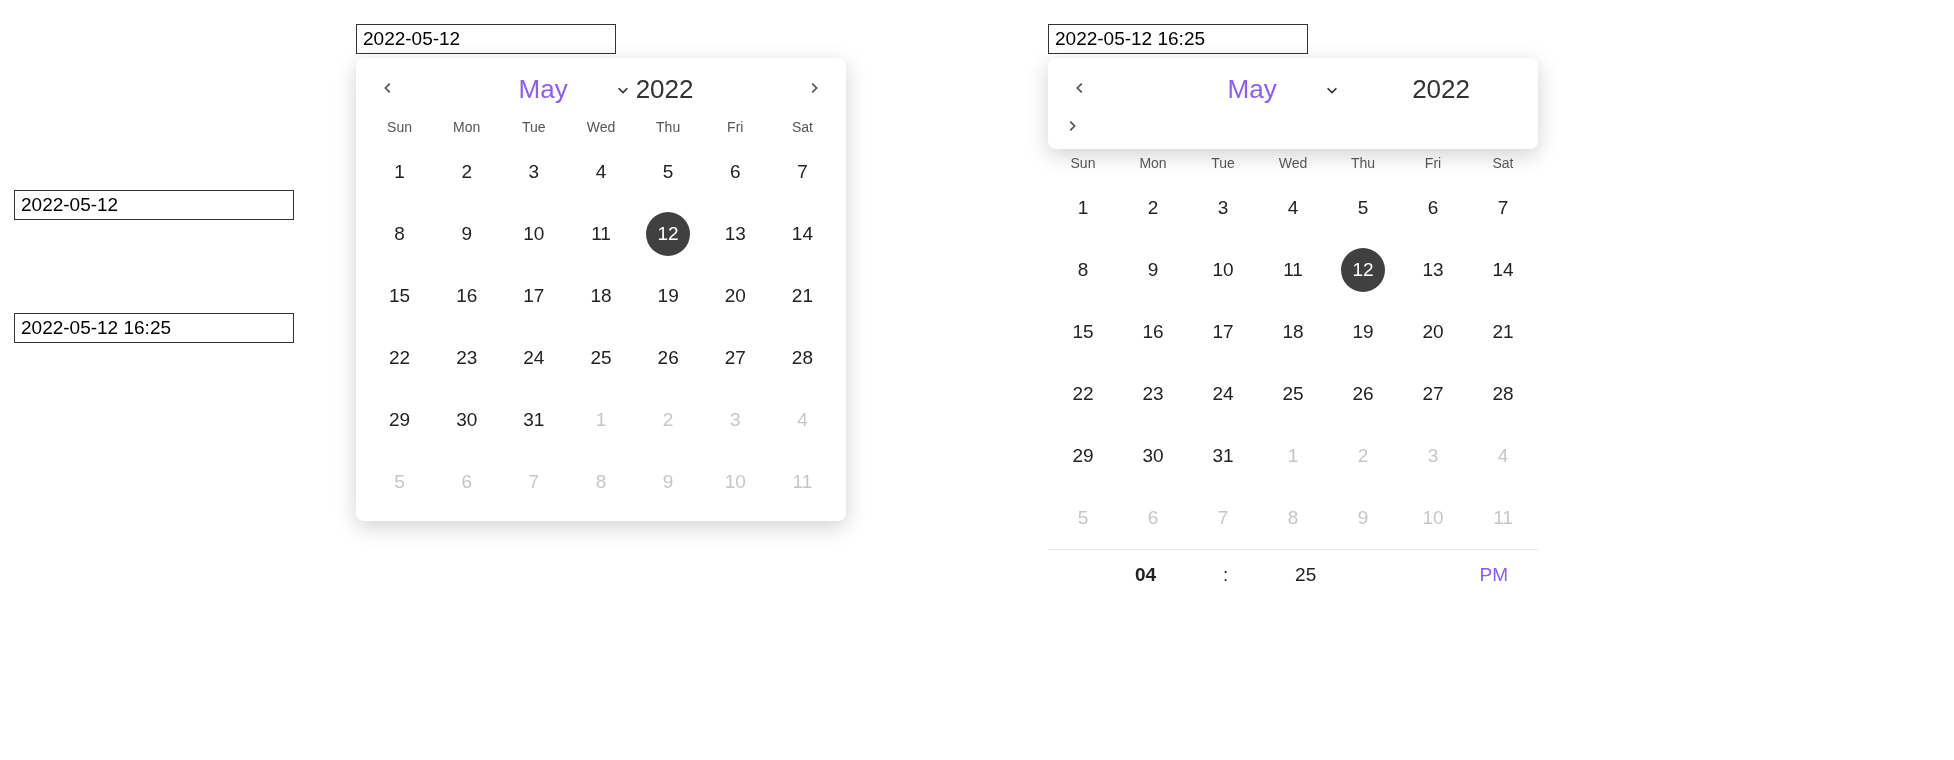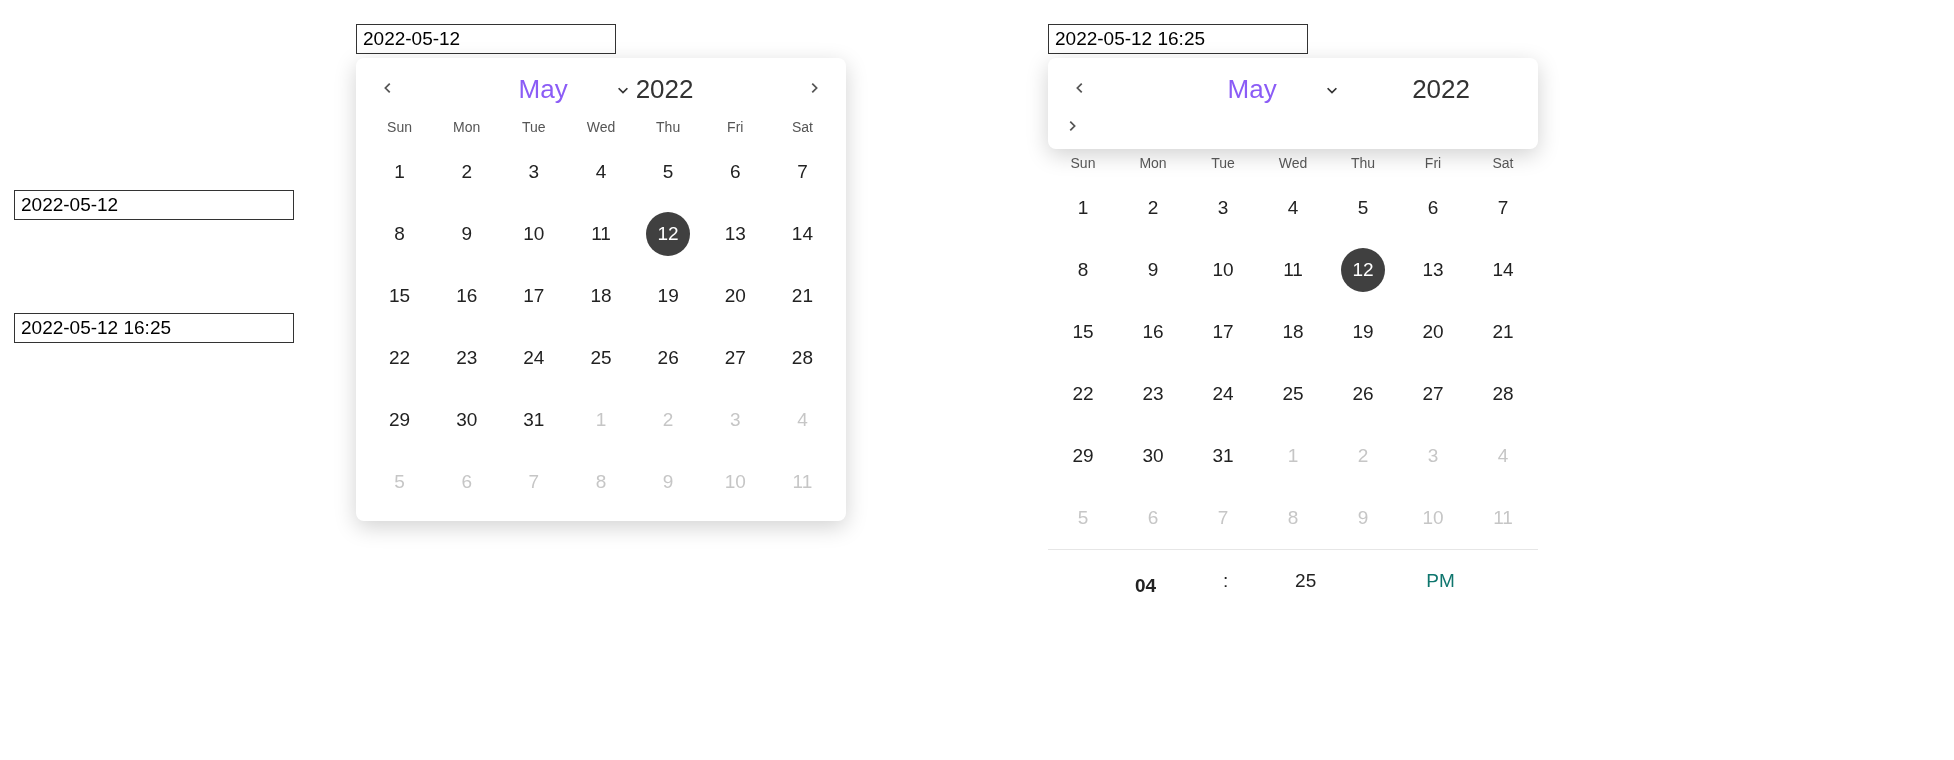--- a/index.html
+++ b/index.html
@@ -123,24 +123,24 @@
     }
     .time-row {
       border-top: 1px solid #e6e6e6;
       display: grid;
       grid-template-columns: 1fr auto 1fr 1fr;
       align-items: center;
       padding: 14px 30px 8px 30px;
       font-size: 19px;
       text-align: center;
     }
-    .time-hour { font-weight: 700; color: #222; margin-top: 11px; }
+    .time-hour { font-weight: 700; color: #222; }
     .time-sep { color: #222; padding: 0 10px; }
     .time-min { color: #222; }
-    .time-ampm { color: #0f766e; }
+    .time-ampm { color: #8b5cf6; text-align: right; }
   </style>
 </head>
 <body>
 
 <input class="plain-input" style="left: 14px; top: 190px;" value="2022-05-12">
 
 <input class="plain-input" style="left: 14px; top: 313px;" value="2022-05-12 16:25">
 
 <div class="picker-group" style="left:356px; top:24px;">
   <input class="picker-input" value="2022-05-12" style="">

